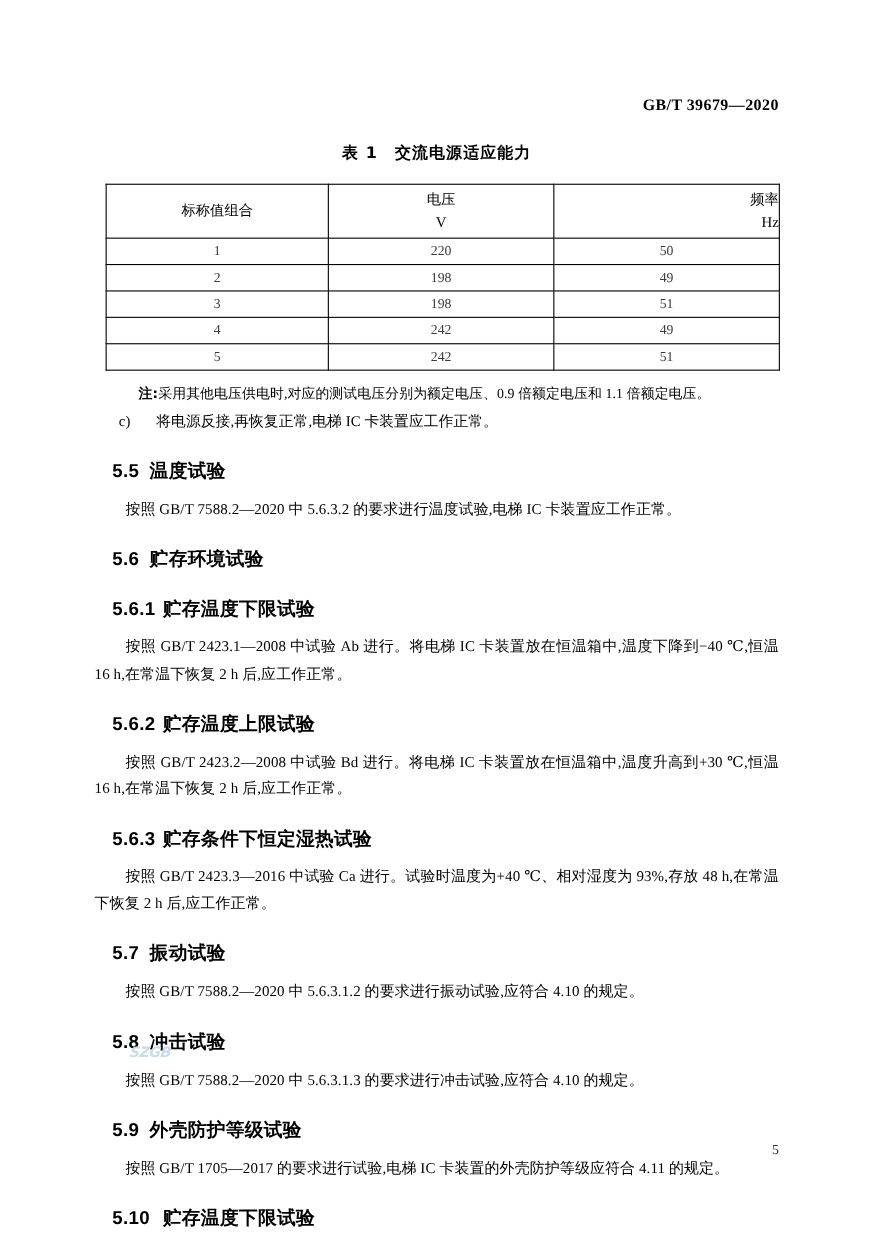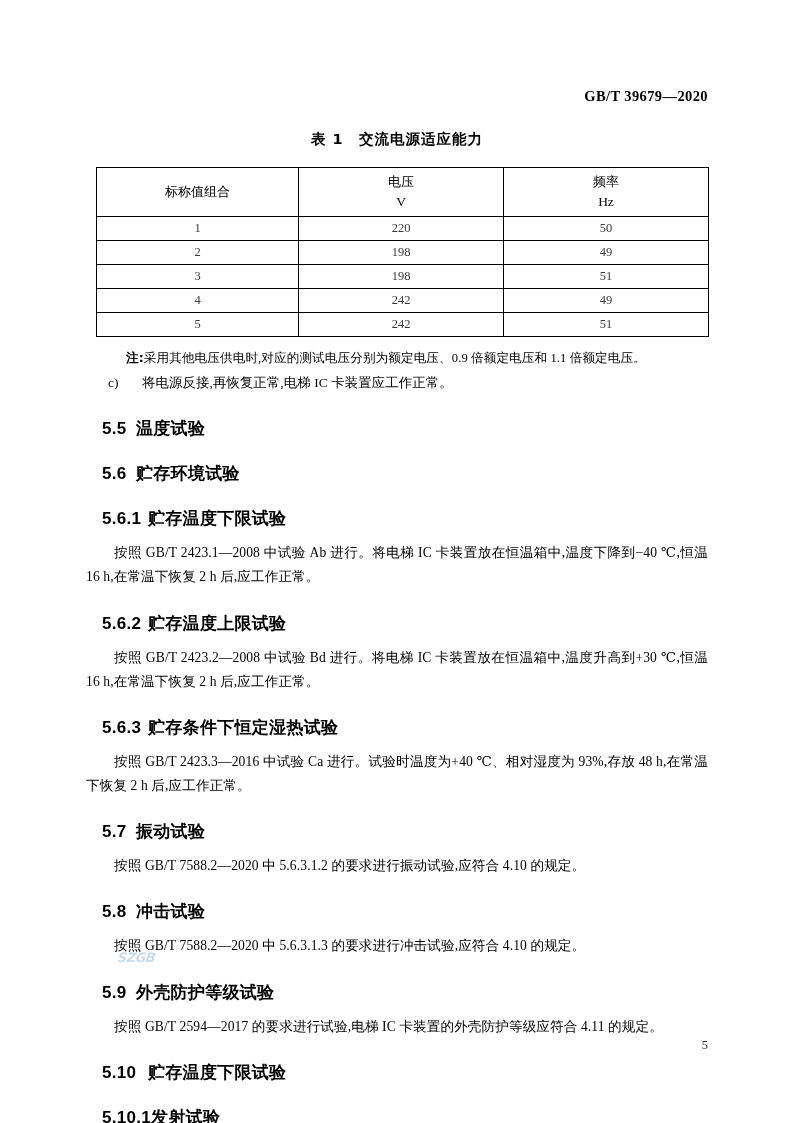--- a/index.html
+++ b/index.html
@@ -71,21 +71,21 @@
   table.spec-table .col-b { width: 205px; }
   table.spec-table .col-c { width: 205px; }
   table.spec-table thead td {
     height: 48px;
     font-size: 13.5px;
     line-height: 1.45;
     border-top: 1.6px solid #000;
     border-bottom: 1.2px solid #000;
   }
   table.spec-table thead td:first-child { border-left: 1.6px solid #000; }
-  table.spec-table thead td:last-child  { border-right: 1.6px solid #000; }
+  table.spec-table thead td:last-child  { border-right: 1.6px solid #000; text-align: right; }
   table.spec-table tbody td {
     height: 23px;
     font-size: 12.5px;
     color: #3a3a3a;
   }
   table.spec-table tbody td:first-child { border-left: 1.6px solid #000; }
   table.spec-table tbody td:last-child  { border-right: 1.6px solid #000; }
   table.spec-table tbody tr:last-child td { border-bottom: 1.6px solid #000; }
   .hdr-unit { display: block; font-family: "Liberation Serif", "DejaVu Serif", serif; }
   .hdr-name { display: block; font-family: "DejaVu Sans", "Liberation Sans", sans-serif; font-size: 13px; }
@@ -228,20 +228,21 @@
       <b>注:</b><span>采用其他电压供电时,对应的测试电压分别为额定电压、0.9 倍额定电压和 1.1 倍额定电压。</span>
     </div>
 
     <div class="list-item">
       <span class="marker">c)</span><span>将电源反接,再恢复正常,电梯 IC 卡装置应工作正常。</span>
     </div>
 
     <h3 class="sec-head">
       <span class="num">5.5</span><span>温度试验</span>
     </h3>
+    <p class="body">按照 GB/T 7588.2—2020 中 5.6.3.2 的要求进行温度试验,电梯 IC 卡装置应工作正常。</p>
 
     <h3 class="sec-head">
       <span class="num">5.6</span><span>贮存环境试验</span>
     </h3>
 
     <h3 class="sec-head deep">
       <span class="num">5.6.1</span><span>贮存温度下限试验</span>
     </h3>
     <p class="body">按照 GB/T 2423.1—2008 中试验 Ab 进行。将电梯 IC 卡装置放在恒温箱中,温度下降到−40 ℃,恒温 16 h,在常温下恢复 2 h 后,应工作正常。</p>
 
@@ -261,21 +262,21 @@
     <p class="body">按照 GB/T 7588.2—2020 中 5.6.3.1.2 的要求进行振动试验,应符合 4.10 的规定。</p>
 
     <h3 class="sec-head">
       <span class="num">5.8</span><span>冲击试验</span>
     </h3>
     <p class="body">按照 GB/T 7588.2—2020 中 5.6.3.1.3 的要求进行冲击试验,应符合 4.10 的规定。</p>
 
     <h3 class="sec-head">
       <span class="num">5.9</span><span>外壳防护等级试验</span>
     </h3>
-    <p class="body">按照 GB/T 2594—2017 的要求进行试验,电梯 IC 卡装置的外壳防护等级应符合 4.11 的规定。</p>
+    <p class="body">按照 GB/T 1705—2017 的要求进行试验,电梯 IC 卡装置的外壳防护等级应符合 4.11 的规定。</p>
 
     <h3 class="sec-head deep">
       <span class="num">5.10</span><span>贮存温度下限试验</span>
     </h3>
 
     <h3 class="sec-head deep">
       <span class="num">5.10.1</span><span>发射试验</span>
     </h3>
 
   </div>

